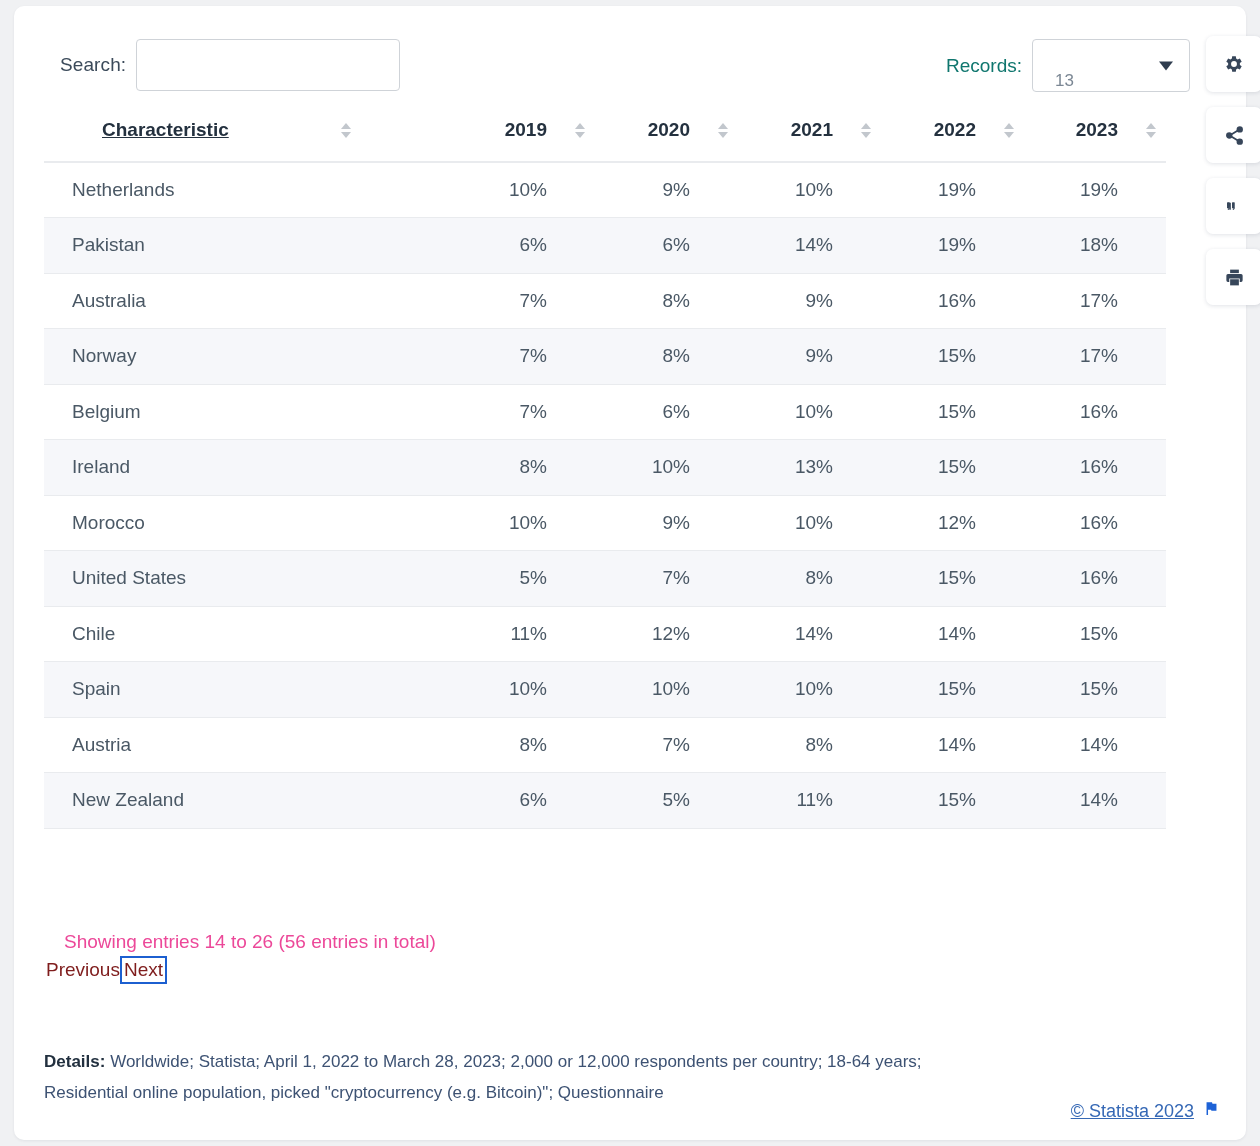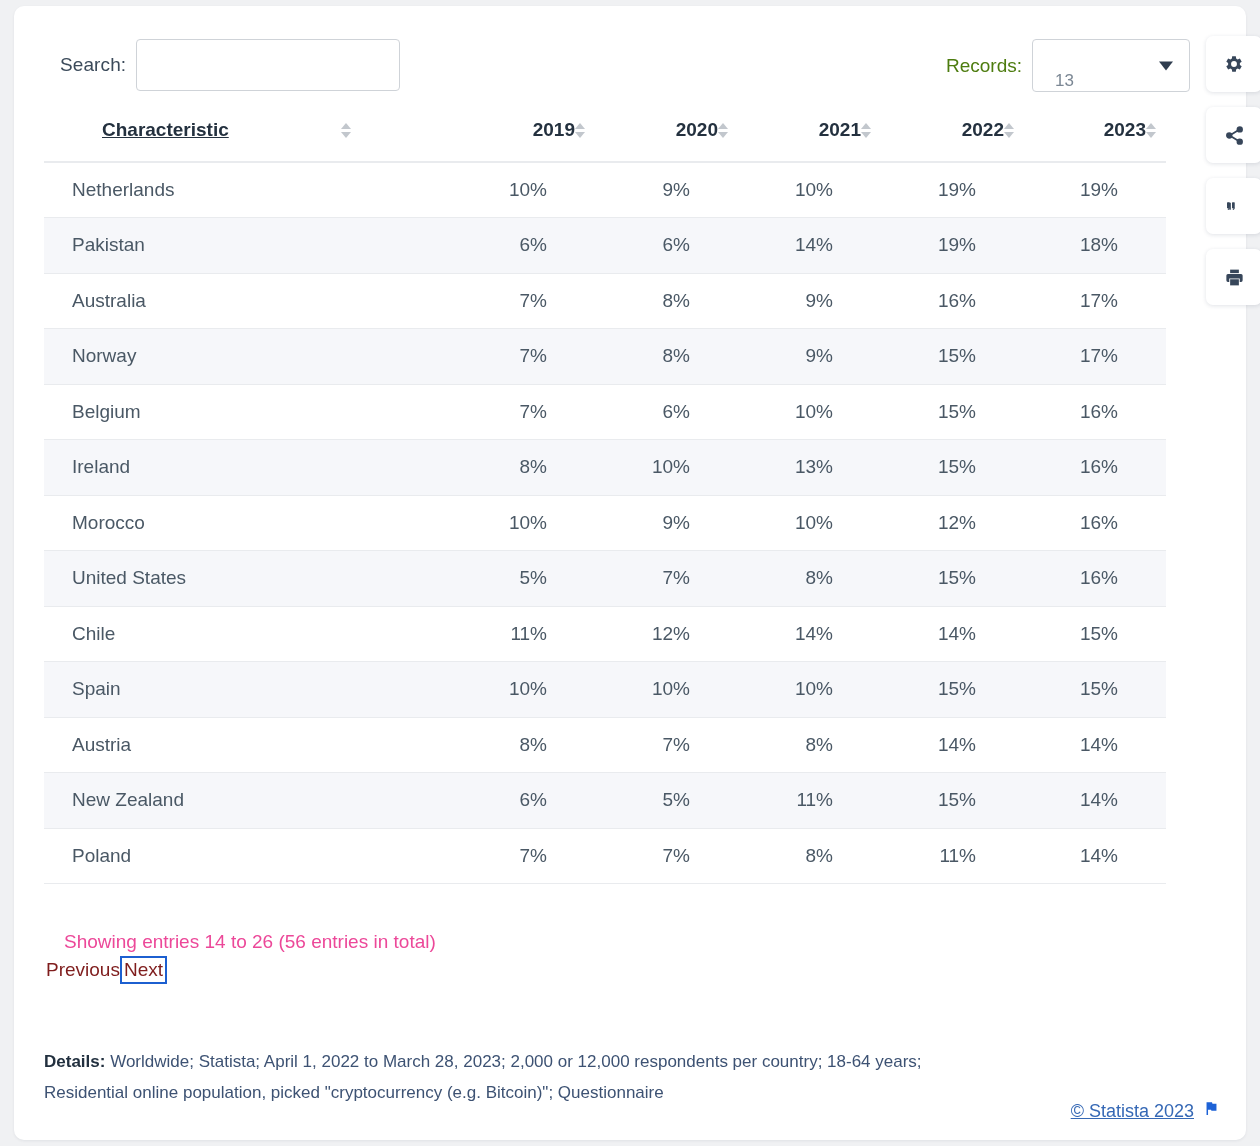--- a/index.html
+++ b/index.html
@@ -64,21 +64,21 @@
   .records-wrap {
     position: absolute;
     right: 72px;
     top: 33px;
     display: flex;
     align-items: center;
     gap: 10px;
   }
   .records-label {
     font-size: 19px;
-    color: #4d7c0f;
+    color: #0f766e;
   }
   .records-select {
     position: relative;
     width: 158px;
     height: 53px;
     border: 1px solid #cfd3d8;
     border-radius: 4px;
     background: #fff;
     display: flex;
     align-items: flex-end;
@@ -140,20 +140,21 @@
     color: #24313f;
     padding: 0 0 20px 0;
     vertical-align: bottom;
     border-bottom: 2px solid #e9ebee;
     white-space: nowrap;
   }
   .th-inner {
     display: flex;
     align-items: center;
     justify-content: flex-end;
+    gap: 28px;
     padding-right: 10px;
   }
   .th-inner.first {
     justify-content: flex-start;
     padding-left: 58px;
     gap: 0;
     text-decoration: underline;
   }
   .th-inner.first .label { flex: 0 0 auto; }
   .th-inner.first .sort { margin-left: 112px; }
@@ -460,28 +461,20 @@
               <td>14%</td>
             </tr>
             <tr>
               <td class="name">New Zealand</td>
               <td>6%</td>
               <td>5%</td>
               <td>11%</td>
               <td>15%</td>
               <td>14%</td>
             </tr>
-            <tr>
-              <td class="name">Poland</td>
-              <td>7%</td>
-              <td>7%</td>
-              <td>8%</td>
-              <td>11%</td>
-              <td>14%</td>
-            </tr>
           </tbody>
       </table>
     </div>
 
     <div class="pager">
       <div class="pager-info">Showing entries 14 to 26 (56 entries in total)</div>
       <div class="pager-links">
         <span class="pg-link">Previous</span>
         <span class="pg-link focused">Next</span>
       </div>

